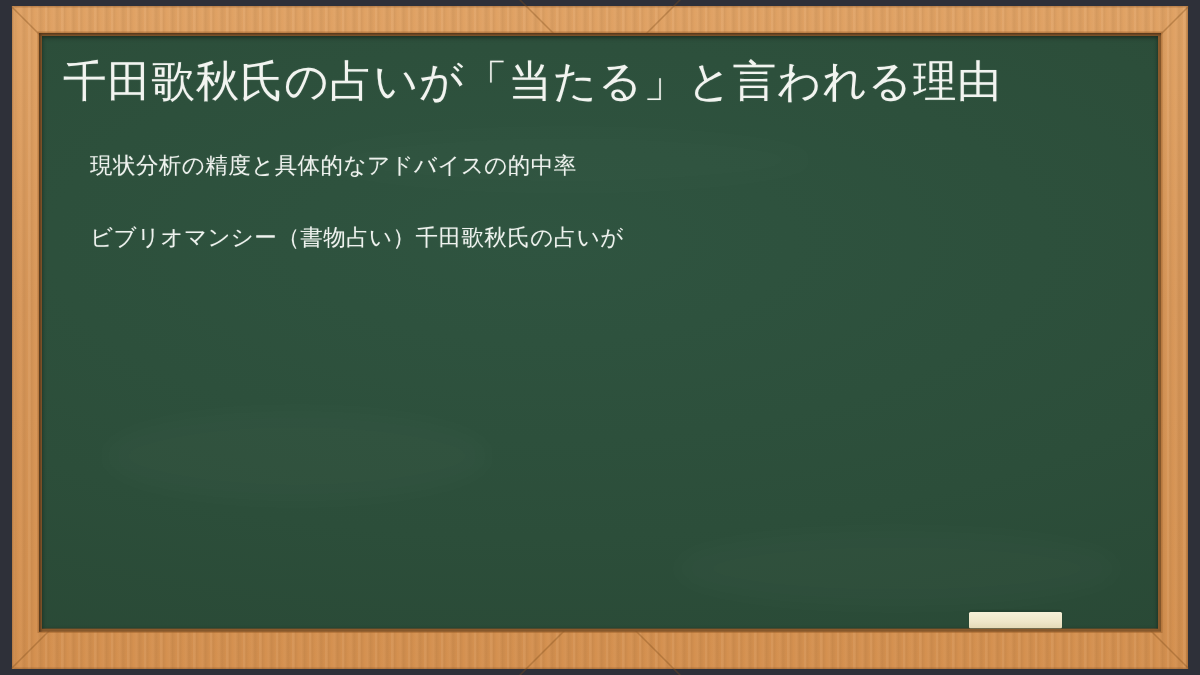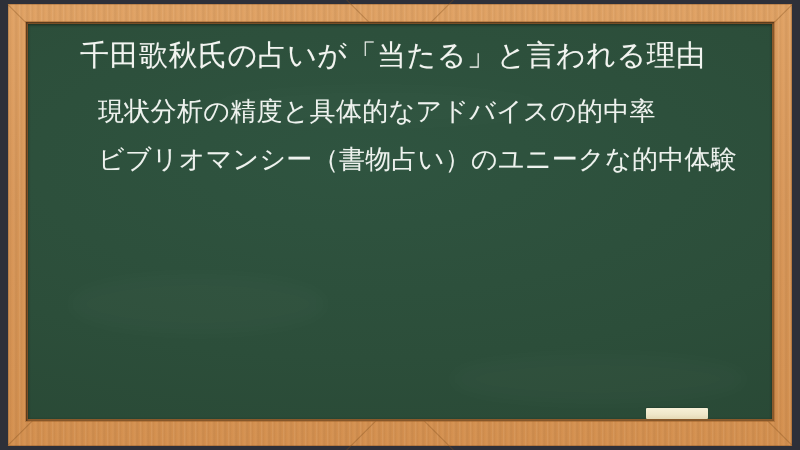--- a/index.html
+++ b/index.html
@@ -108,21 +108,20 @@
   }
   .s1 { left: 40px;  top: 250px; width: 260px; height: 60px; }
   .s2 { left: 420px; top: 330px; width: 300px; height: 50px; }
   .s3 { left: 180px; top: 60px;  width: 340px; height: 45px; background: rgba(255,255,255,0.013); }
 
   
   .content {
     position: absolute;
     left: 0; top: 0; right: 0; bottom: 0;
     padding: 8px 10px 0 10px;
-    margin-left: 38px;
   }
 
   .title {
     color: #f2f4f0;
     font-size: 29px;
     line-height: 38px;
     font-weight: 400;
     letter-spacing: 0.5px;
     padding: 4px 4px 0 4px;
     text-shadow: 0 0 1px rgba(255,255,255,0.25);
@@ -130,21 +129,21 @@
   }
 
   .bullets {
     margin-top: 18px;
     padding-left: 22px;
     list-style: none;
   }
 
   .bullets li {
     color: #eef2ee;
-    font-size: 26px;
+    font-size: 15px;
     line-height: 38px;
     letter-spacing: 0.3px;
     margin-bottom: 10px;
     text-shadow: 0 0 1px rgba(255,255,255,0.2);
   }
 
   
   .chalk {
     position: absolute;
     right: 64px;
@@ -175,21 +174,21 @@
     <div class="smudge s1"></div>
     <div class="smudge s2"></div>
     <div class="smudge s3"></div>
 
     <div class="content">
 
       <h1 class="title">千田歌秋氏の占いが「当たる」と言われる理由</h1>
 
       <ul class="bullets">
         <li>現状分析の精度と具体的なアドバイスの的中率</li>
-        <li>ビブリオマンシー（書物占い）のユニークな的中体験</li>
+        <li>ビブリオマンシー（書物占い）千田歌秋氏の占いが</li>
       </ul>
 
     </div>
 
     <div class="chalk"></div>
 
   </div>
 
 </div>
 

